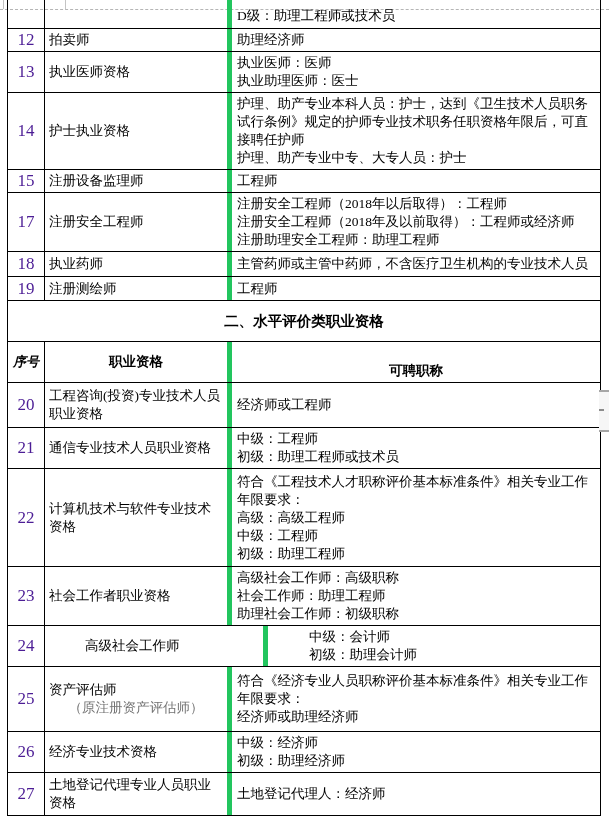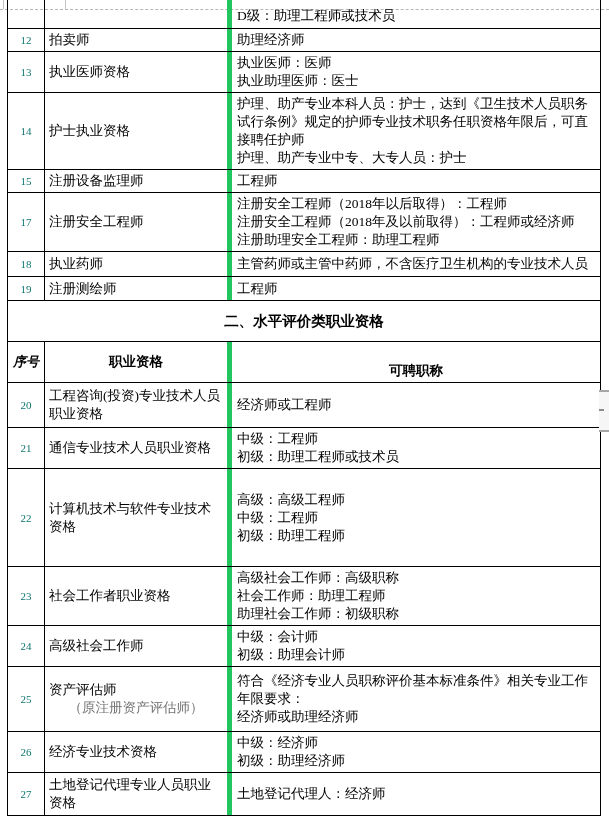--- a/index.html
+++ b/index.html
@@ -33,21 +33,21 @@
   .tbl{
     position:absolute;left:7px;top:0;width:592px;
     border-left:1px solid #000;border-right:1px solid #000;
     z-index:1;background:transparent;
     font-size:13.5px;line-height:18px;
   }
   .row{display:flex;border-bottom:1px solid #000;align-items:stretch;}
   .c1{
     width:36px;flex:0 0 36px;border-right:1px solid #000;
     display:flex;align-items:center;justify-content:center;
-    color:#0f766e;font-size:11px;
+    color:#4c1d95;font-size:17px;
   }
   .c2{
     width:174px;flex:0 0 174px;border-right:5px solid #22c55e;
     display:flex;flex-direction:column;justify-content:center;
     padding:2px 4px;
   }
   .c3{
     flex:1 1 auto;display:flex;flex-direction:column;justify-content:center;
     padding:2px 5px;min-width:0;
   }
@@ -185,37 +185,38 @@
           <div class="tline">中级：工程师</div>
           <div class="tline">初级：助理工程师或技术员</div>
         </div>
       </div>
       <div class="row" style="min-height: 97px;">
         <div class="c1">22</div>
         <div class="c2">
           <div>计算机技术与软件专业技术资格</div>
         </div>
         <div class="c3">
+          <div class="tline">符合《工程技术人才职称评价基本标准条件》相关专业工作年限要求：</div>
           <div class="tline">高级：高级工程师</div>
           <div class="tline">中级：工程师</div>
           <div class="tline">初级：助理工程师</div>
         </div>
       </div>
       <div class="row" style="min-height: 58px;">
         <div class="c1">23</div>
         <div class="c2">
           <div>社会工作者职业资格</div>
         </div>
         <div class="c3">
           <div class="tline">高级社会工作师：高级职称</div>
           <div class="tline">社会工作师：助理工程师</div>
           <div class="tline">助理社会工作师：初级职称</div>
         </div>
       </div>
-      <div class="row" style="min-height: 37px;">
+      <div class="row" style="min-height: 37px; gap: 36px;">
         <div class="c1">24</div>
         <div class="c2">
           <div>高级社会工作师</div>
         </div>
         <div class="c3">
           <div class="tline">中级：会计师</div>
           <div class="tline">初级：助理会计师</div>
         </div>
       </div>
       <div class="row" style="min-height: 64px;">

